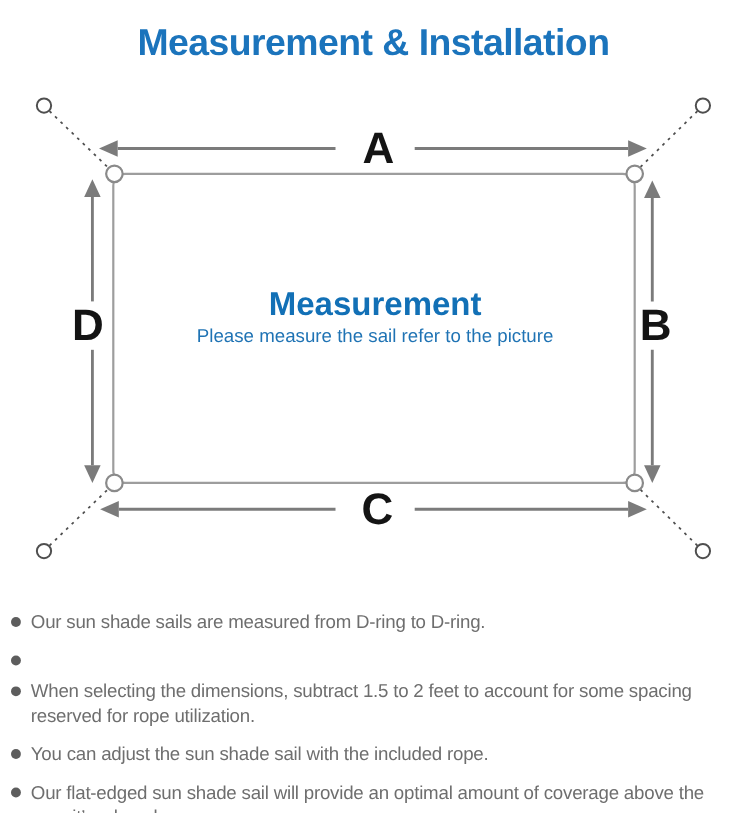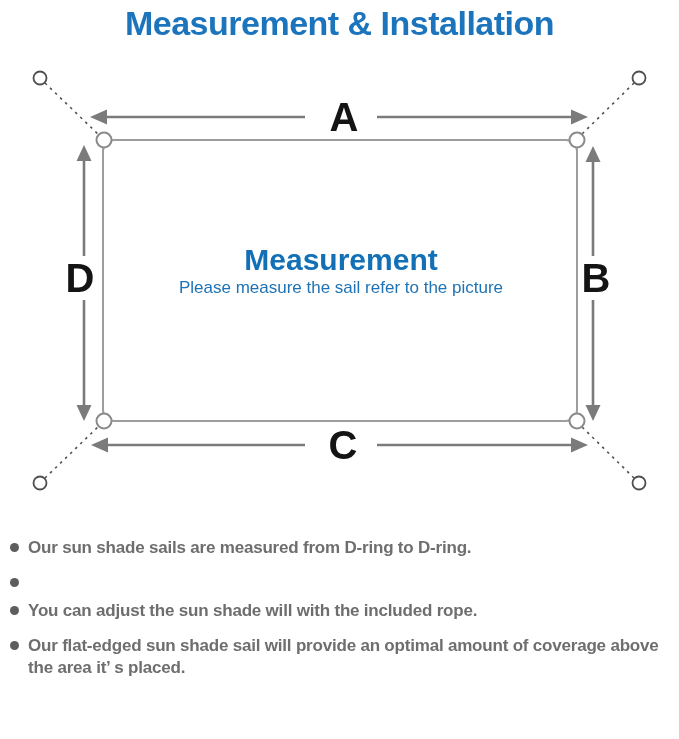--- a/index.html
+++ b/index.html
@@ -1,40 +1,40 @@
 <!DOCTYPE html>
 <html><head>
 <meta charset="utf-8">
 <style>
   html,body{margin:0;padding:0;}
   body{
     width:679px;height:739px;overflow:hidden;background:#ffffff;
     font-family:"Liberation Sans",sans-serif;
   }
   .page-title{
-    margin:0;height:46px;line-height:46px;text-align:center;
+    margin:16px;height:46px;line-height:46px;text-align:center;
     font-size:34px;font-weight:700;letter-spacing:-0.5px;color:#1b74bc;
   }
   svg.diagram{display:block;margin-top:14px;}
   .sail{fill:#ffffff;stroke:#9d9d9d;stroke-width:2;}
   .arrow{stroke:#7b7b7b;stroke-width:2.6;}
   .head{fill:#7b7b7b;stroke:none;}
   .rope{stroke:#4f4f4f;stroke-width:1.6;stroke-dasharray:2.5 4.5;fill:none;}
   .anchor{fill:#ffffff;stroke:#4f4f4f;stroke-width:1.8;}
   .dring{fill:#ffffff;stroke:#8a8a8a;stroke-width:2;}
   .dim-label{font-weight:700;font-size:40px;fill:#141414;text-anchor:middle;
     font-family:"Liberation Sans",sans-serif;}
   .ctr-h{font-weight:700;font-size:30px;fill:#1270b6;text-anchor:middle;
     font-family:"Liberation Sans",sans-serif;}
   .ctr-s{font-size:17px;fill:#1f73b4;text-anchor:middle;
     font-family:"Liberation Sans",sans-serif;}
   ul.notes{list-style:none;margin:0;padding:12px 4px 0 10px;}
   li.note{
     display:flex;align-items:flex-start;gap:9px;margin-bottom:13px;
-    font-size:17px;line-height:22px;letter-spacing:-0.2px;color:#6e6e6e;font-weight:bold;
+    font-size:17px;line-height:22px;letter-spacing:-0.2px;color:#6e6e6e;
   }
   .dot{flex:0 0 9px;width:9px;height:9px;border-radius:50%;background:#5d5d5d;margin-top:6px;}
 </style>
 </head>
 <body>
 
 <h1 class="page-title">Measurement &amp; Installation</h1>
 
 <svg class="diagram" width="679" height="465" viewBox="0 0 679 465">
 
@@ -94,19 +94,23 @@
 <ul class="notes">
   <li class="note">
     <span class="dot"></span>
     <span>Our sun shade sails are measured from D-ring to D-ring.</span>
   </li>
   <li class="note">
     <span class="dot"></span>
   </li>
   <li class="note">
     <span class="dot"></span>
-    <span>You can adjust the sun shade will with the included rope.</span>
+    <span>When selecting the dimensions, subtract 1.5 to 2 feet to account for some spacing reserved for rope utilization.</span>
+  </li>
+  <li class="note">
+    <span class="dot"></span>
+    <span>You can adjust the sun shade sail with the included rope.</span>
   </li>
   <li class="note">
     <span class="dot"></span>
     <span>Our flat-edged sun shade sail will provide an optimal amount of coverage above the area it’ s placed.</span>
   </li>
 </ul>
 
 </body></html>

